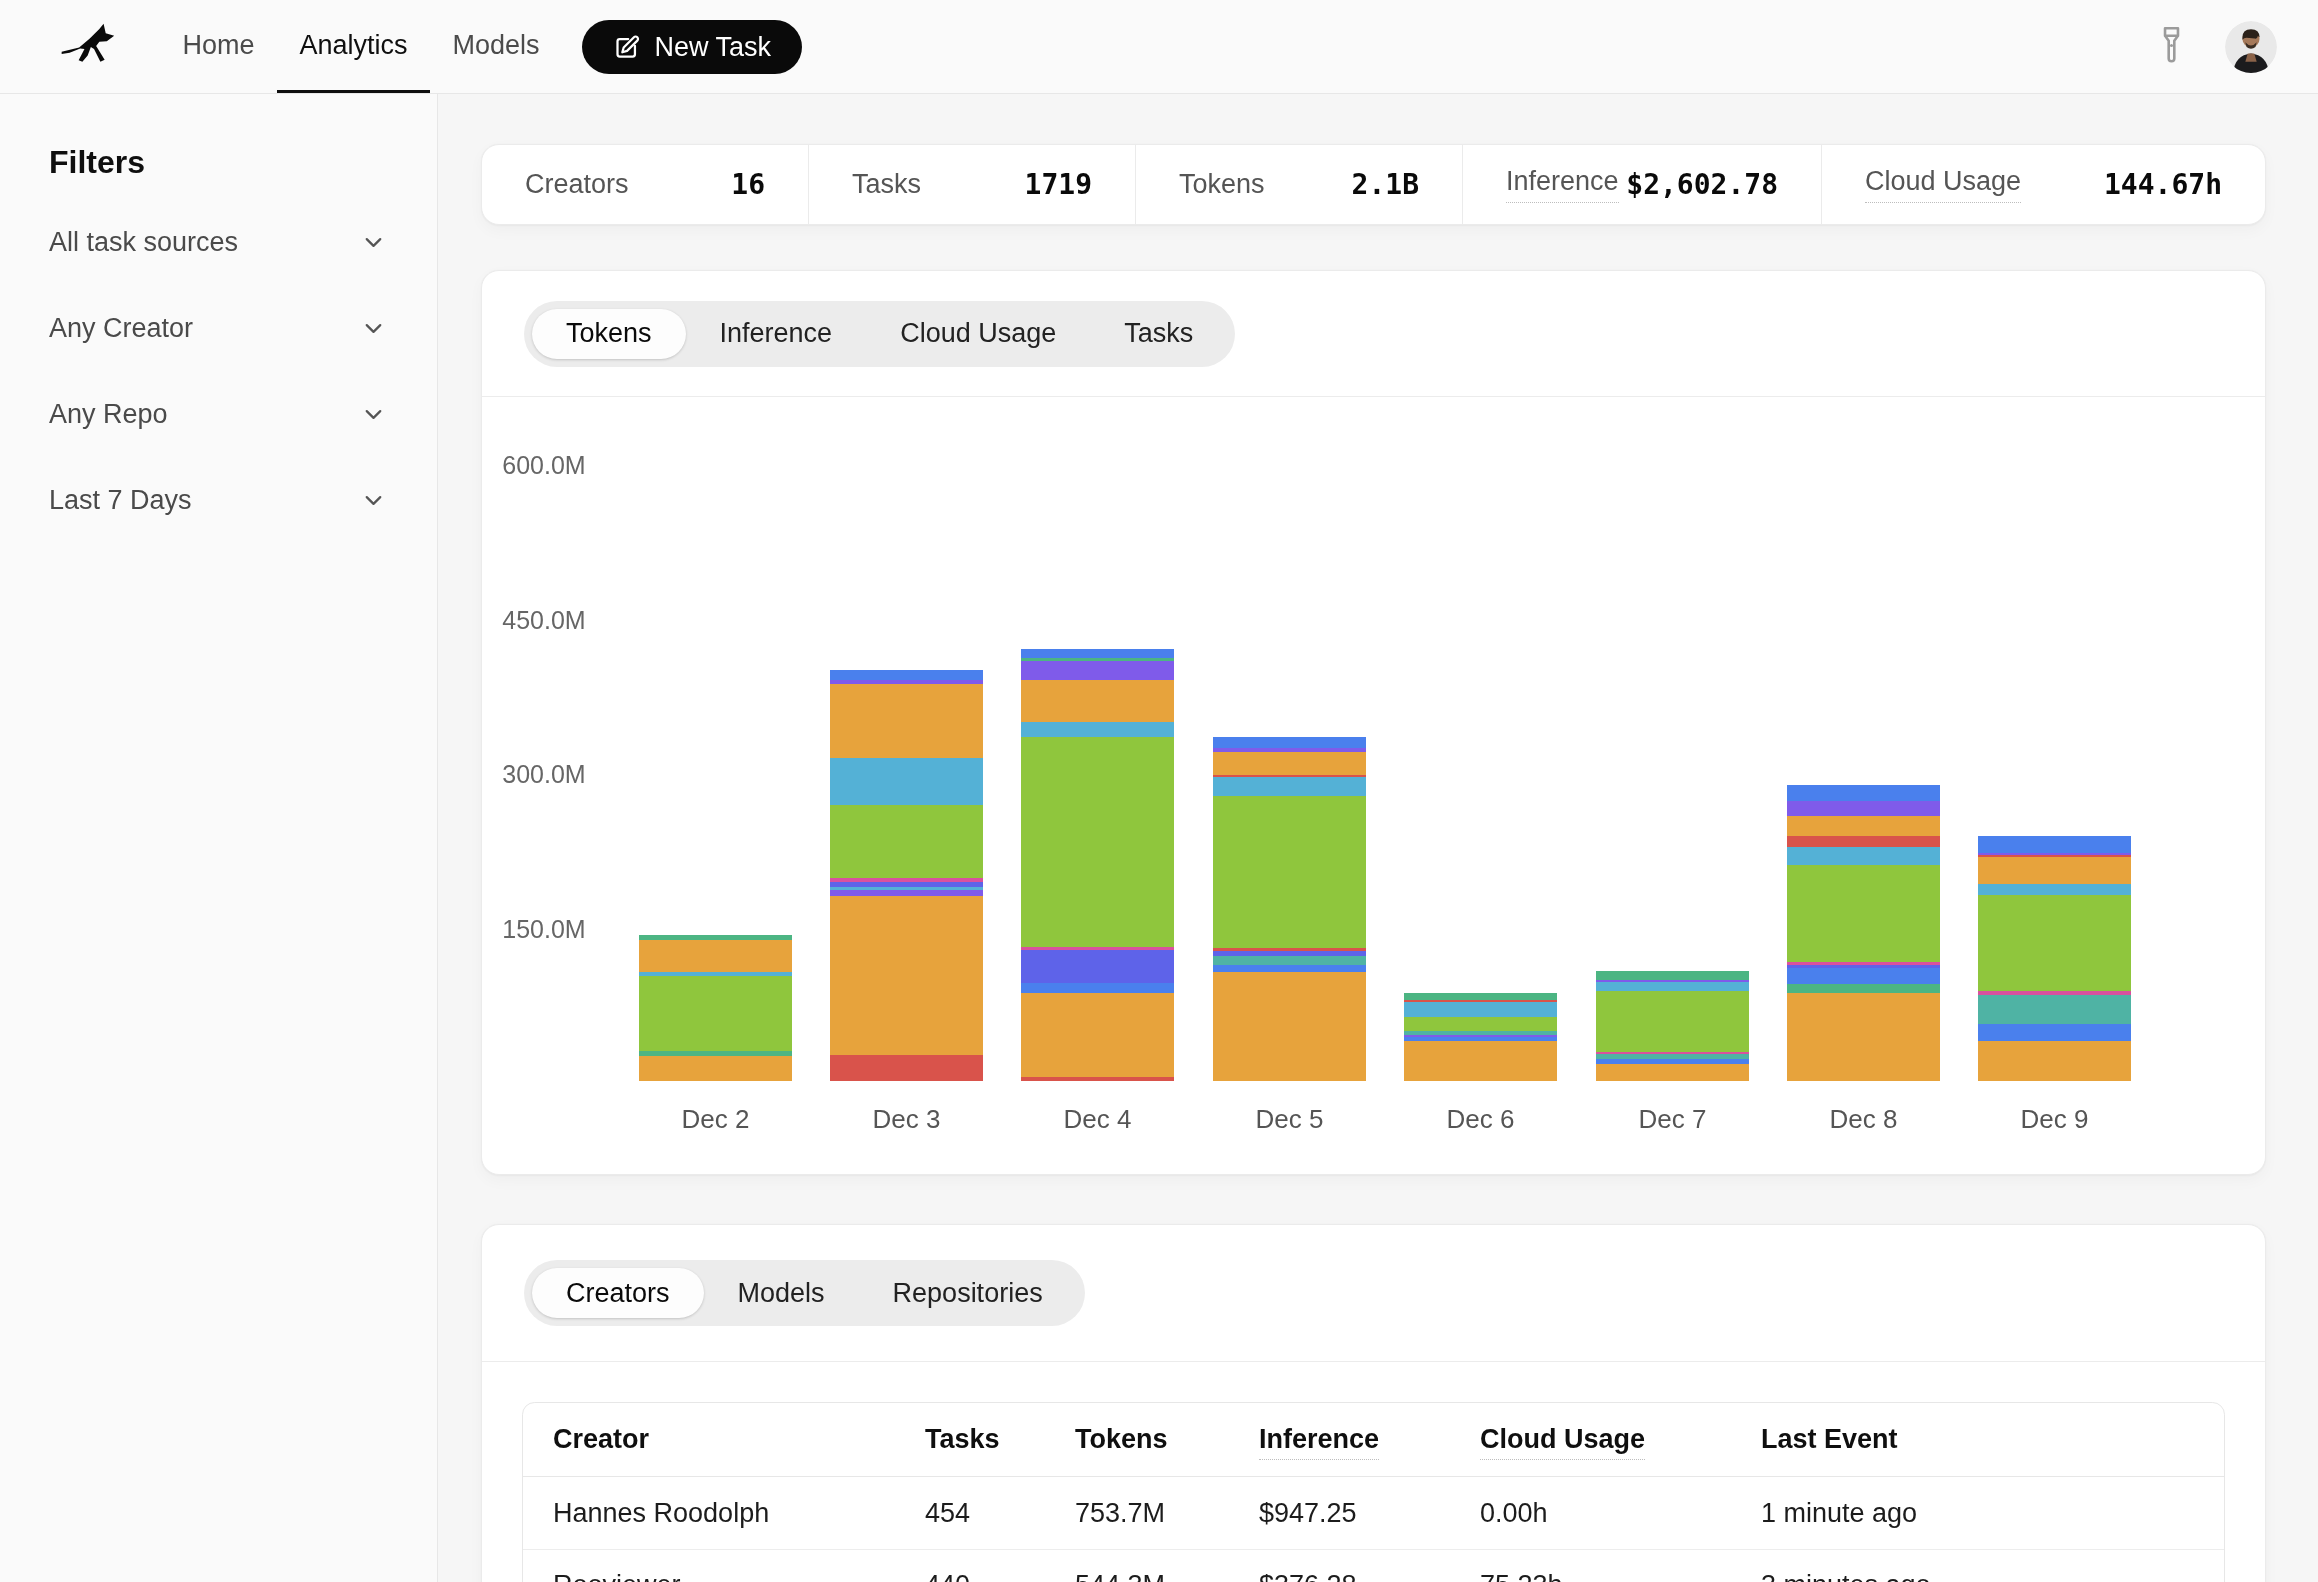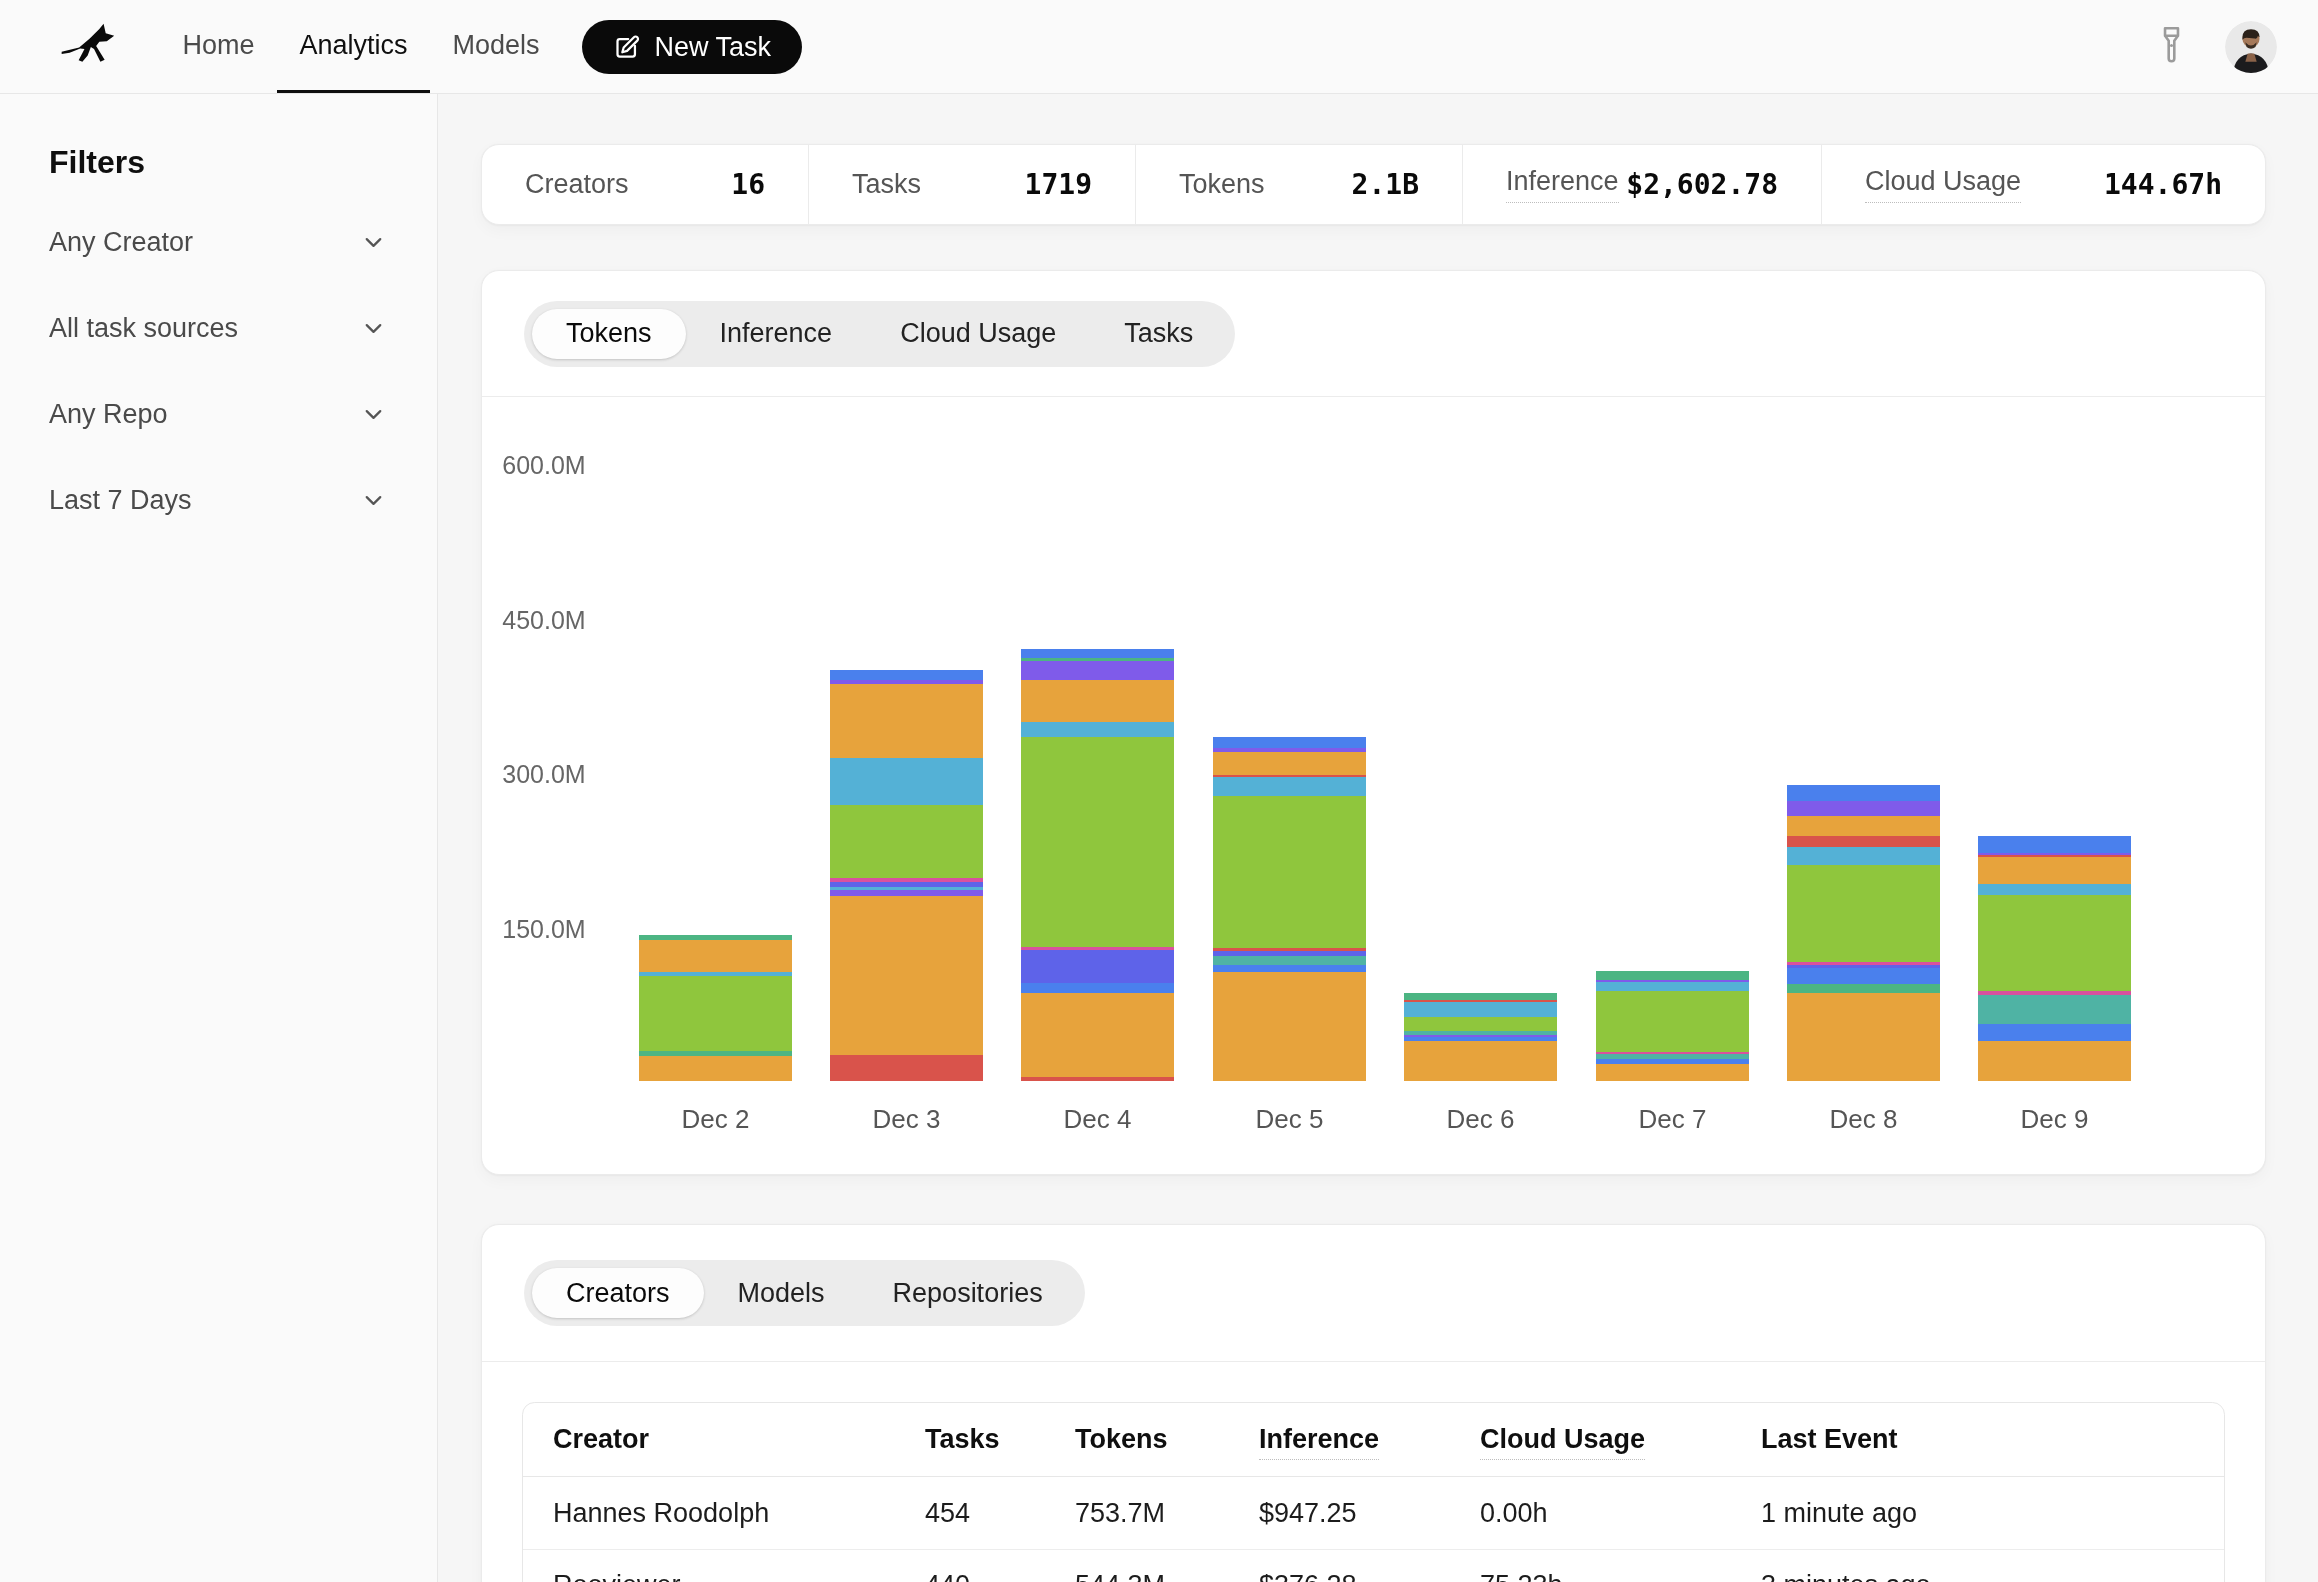--- a/index.html
+++ b/index.html
@@ -111,27 +111,27 @@
     </svg>
   </div>
 </header>
 
 <div class="shell">
 
   <aside class="sidebar">
     <h2>Filters</h2>
     <div class="filter-list" id="filter-list">
         <div class="filter-item">
-    <span class="flabel">Any Creator</span>
+    <span class="flabel">All task sources</span>
     <svg class="chev" width="27" height="27" viewBox="0 0 24 24" fill="none" stroke="#555" stroke-width="2" stroke-linecap="round" stroke-linejoin="round">
             <polyline points="6 9 12 15 18 9"></polyline>
           </svg>
   </div>
         <div class="filter-item">
-    <span class="flabel">All task sources</span>
+    <span class="flabel">Any Creator</span>
     <svg class="chev" width="27" height="27" viewBox="0 0 24 24" fill="none" stroke="#555" stroke-width="2" stroke-linecap="round" stroke-linejoin="round">
             <polyline points="6 9 12 15 18 9"></polyline>
           </svg>
   </div>
         <div class="filter-item">
     <span class="flabel">Any Repo</span>
     <svg class="chev" width="27" height="27" viewBox="0 0 24 24" fill="none" stroke="#555" stroke-width="2" stroke-linecap="round" stroke-linejoin="round">
             <polyline points="6 9 12 15 18 9"></polyline>
           </svg>
   </div>

